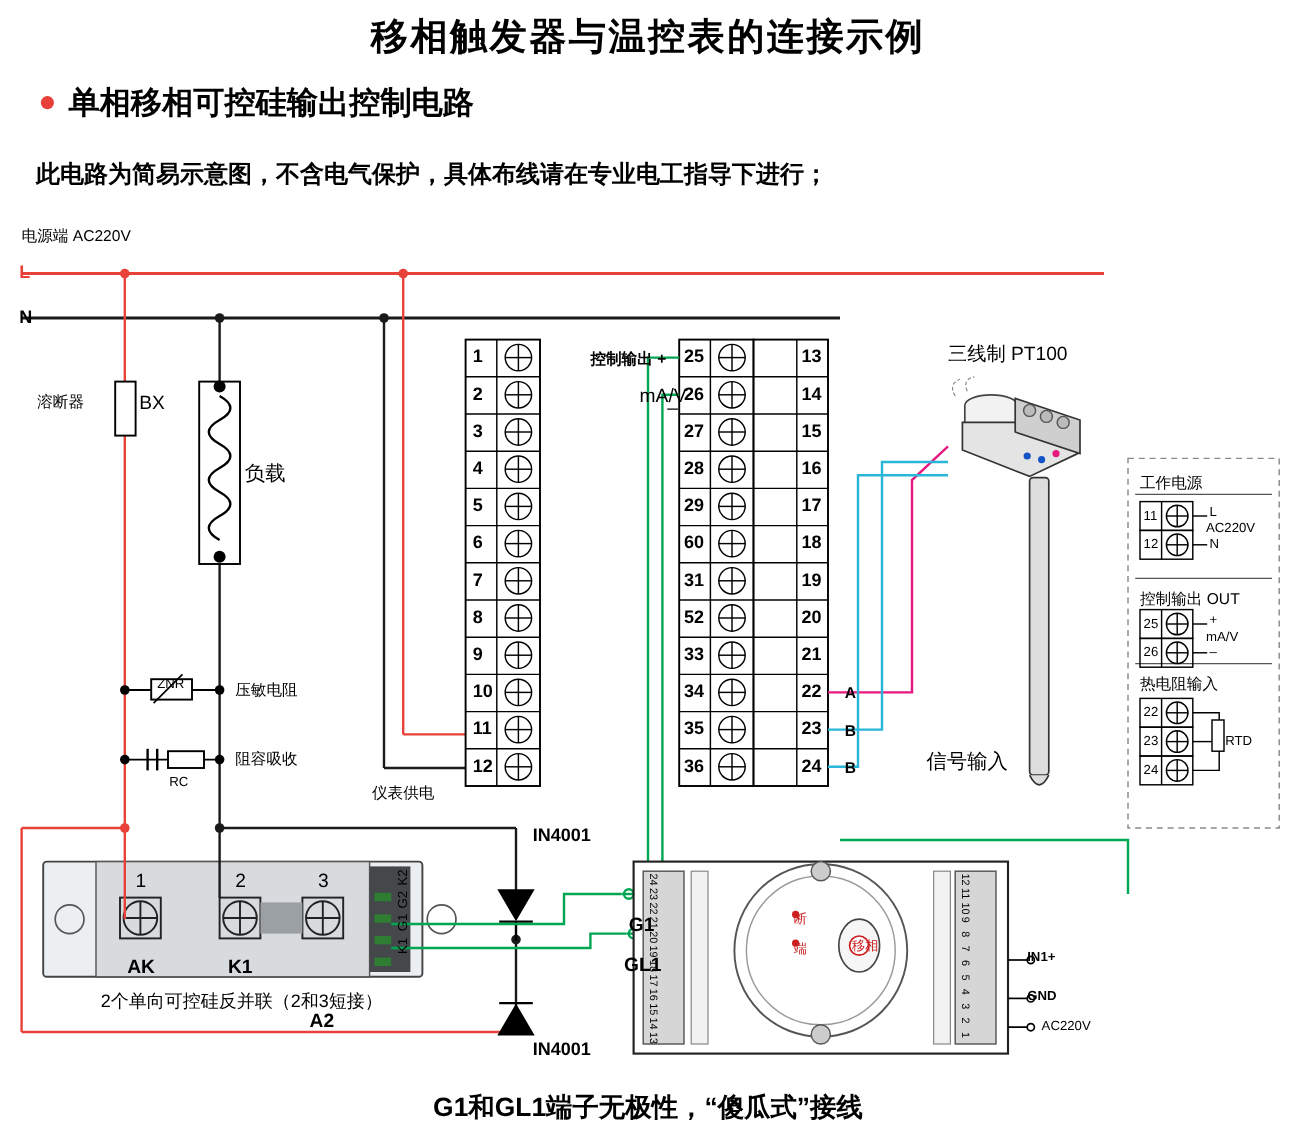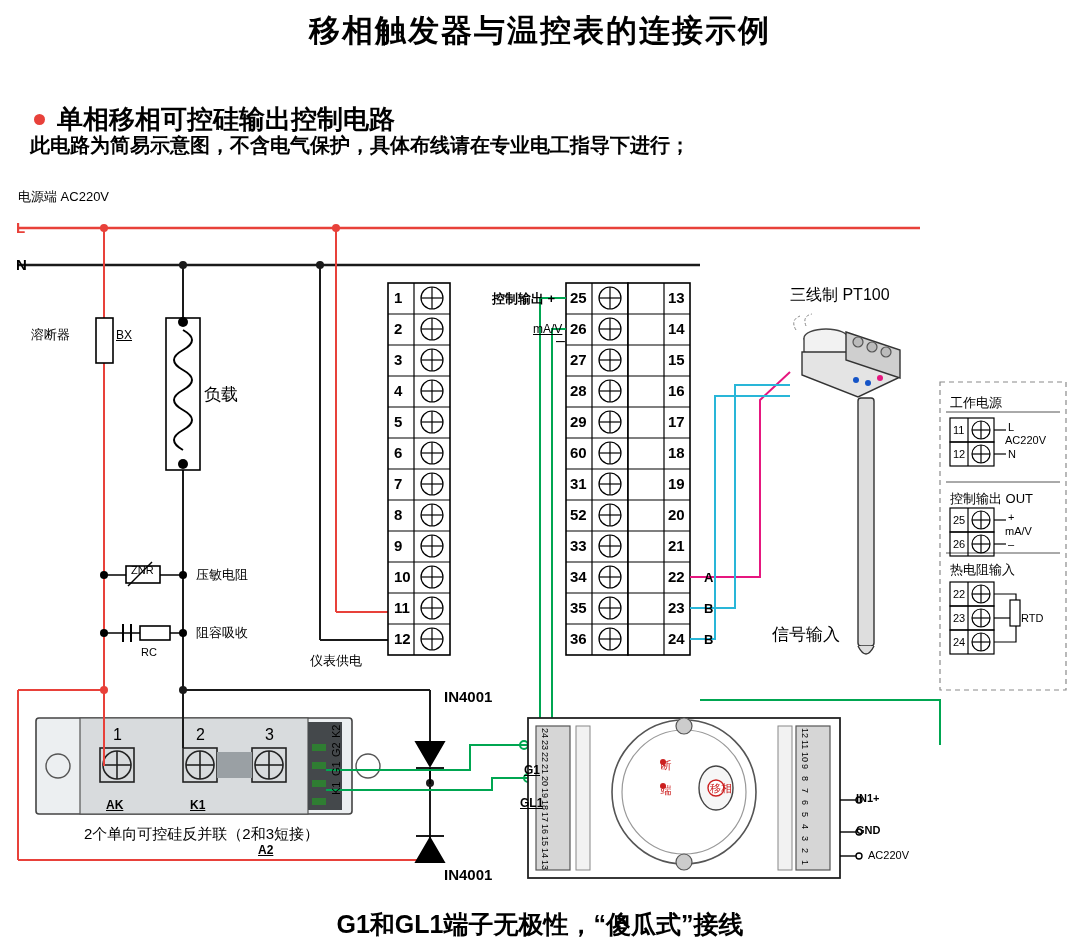--- a/index.html
+++ b/index.html
@@ -6,32 +6,32 @@
   body{
     width:1080px;height:948px;background:#ffffff;position:relative;
     font-family:"Liberation Sans","DejaVu Sans",sans-serif;
     color:#000;overflow:hidden;
   }
   .abs{position:absolute;}
   #title{
     top:10px;left:0;width:1080px;text-align:center;
     font-size:31px;font-weight:bold;letter-spacing:2px;
   }
-  #bullet-row{top:68px;left:34px;display:flex;align-items:center;margin-top:34px;}
+  #bullet-row{top:68px;left:34px;display:flex;align-items:center;}
   #bullet-dot{width:11px;height:11px;border-radius:50%;background:#e8413a;margin-right:12px;}
   #bullet-text{font-size:26px;font-weight:bold;}
   #note{top:132px;left:30px;font-size:20px;font-weight:bold;}
   #src-label{top:188px;left:18px;font-size:13px;}
   .wire-label{font-size:15px;font-weight:bold;}
   .tiny{font-size:11px;}
-  .sm{font-size:12px;text-decoration:underline;}
+  .sm{font-size:16px;}
   .md{font-size:13px;}
   #caption{
     top:908px;left:0;width:1080px;text-align:center;
-    font-size:25px;font-weight:bold;
+    font-size:22px;font-weight:bold;
   }
   svg{position:absolute;top:0;left:0;}
   .lbl{position:absolute;white-space:nowrap;}
 </style>
 </head>
 <body>
 
 <div class="abs" id="title">移相触发器与温控表的连接示例</div>
 
 <div class="abs" id="bullet-row">

